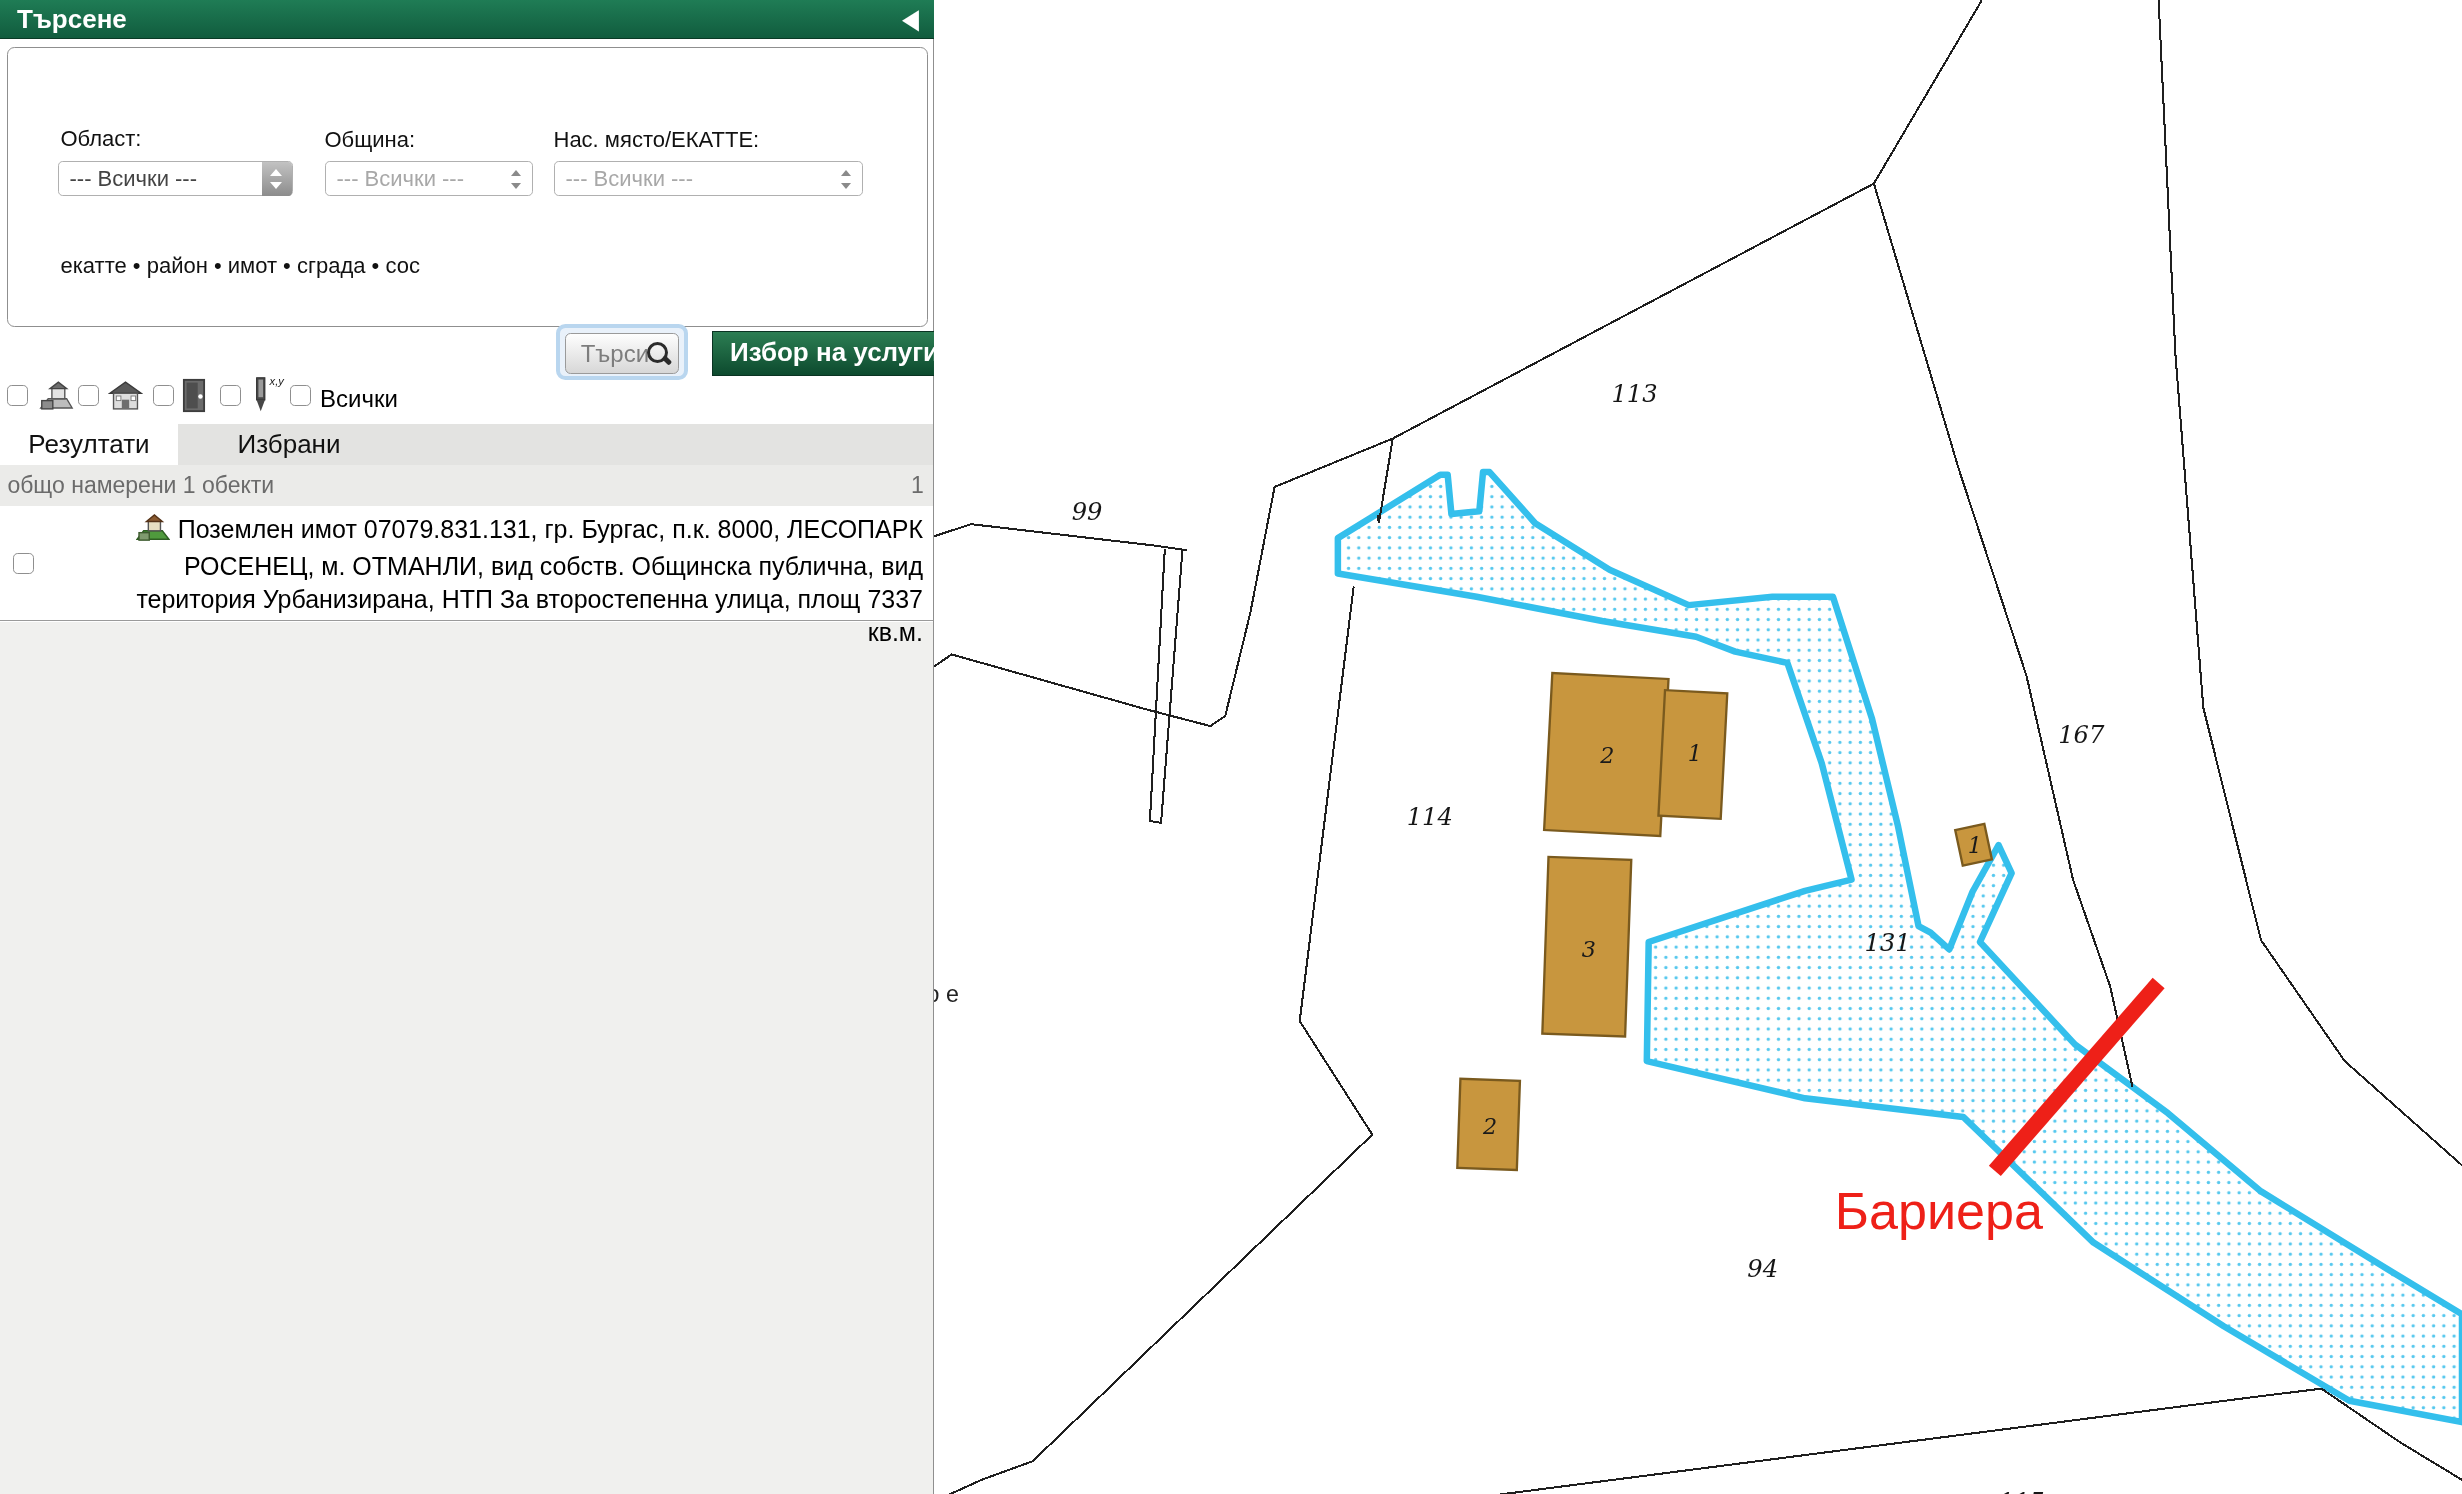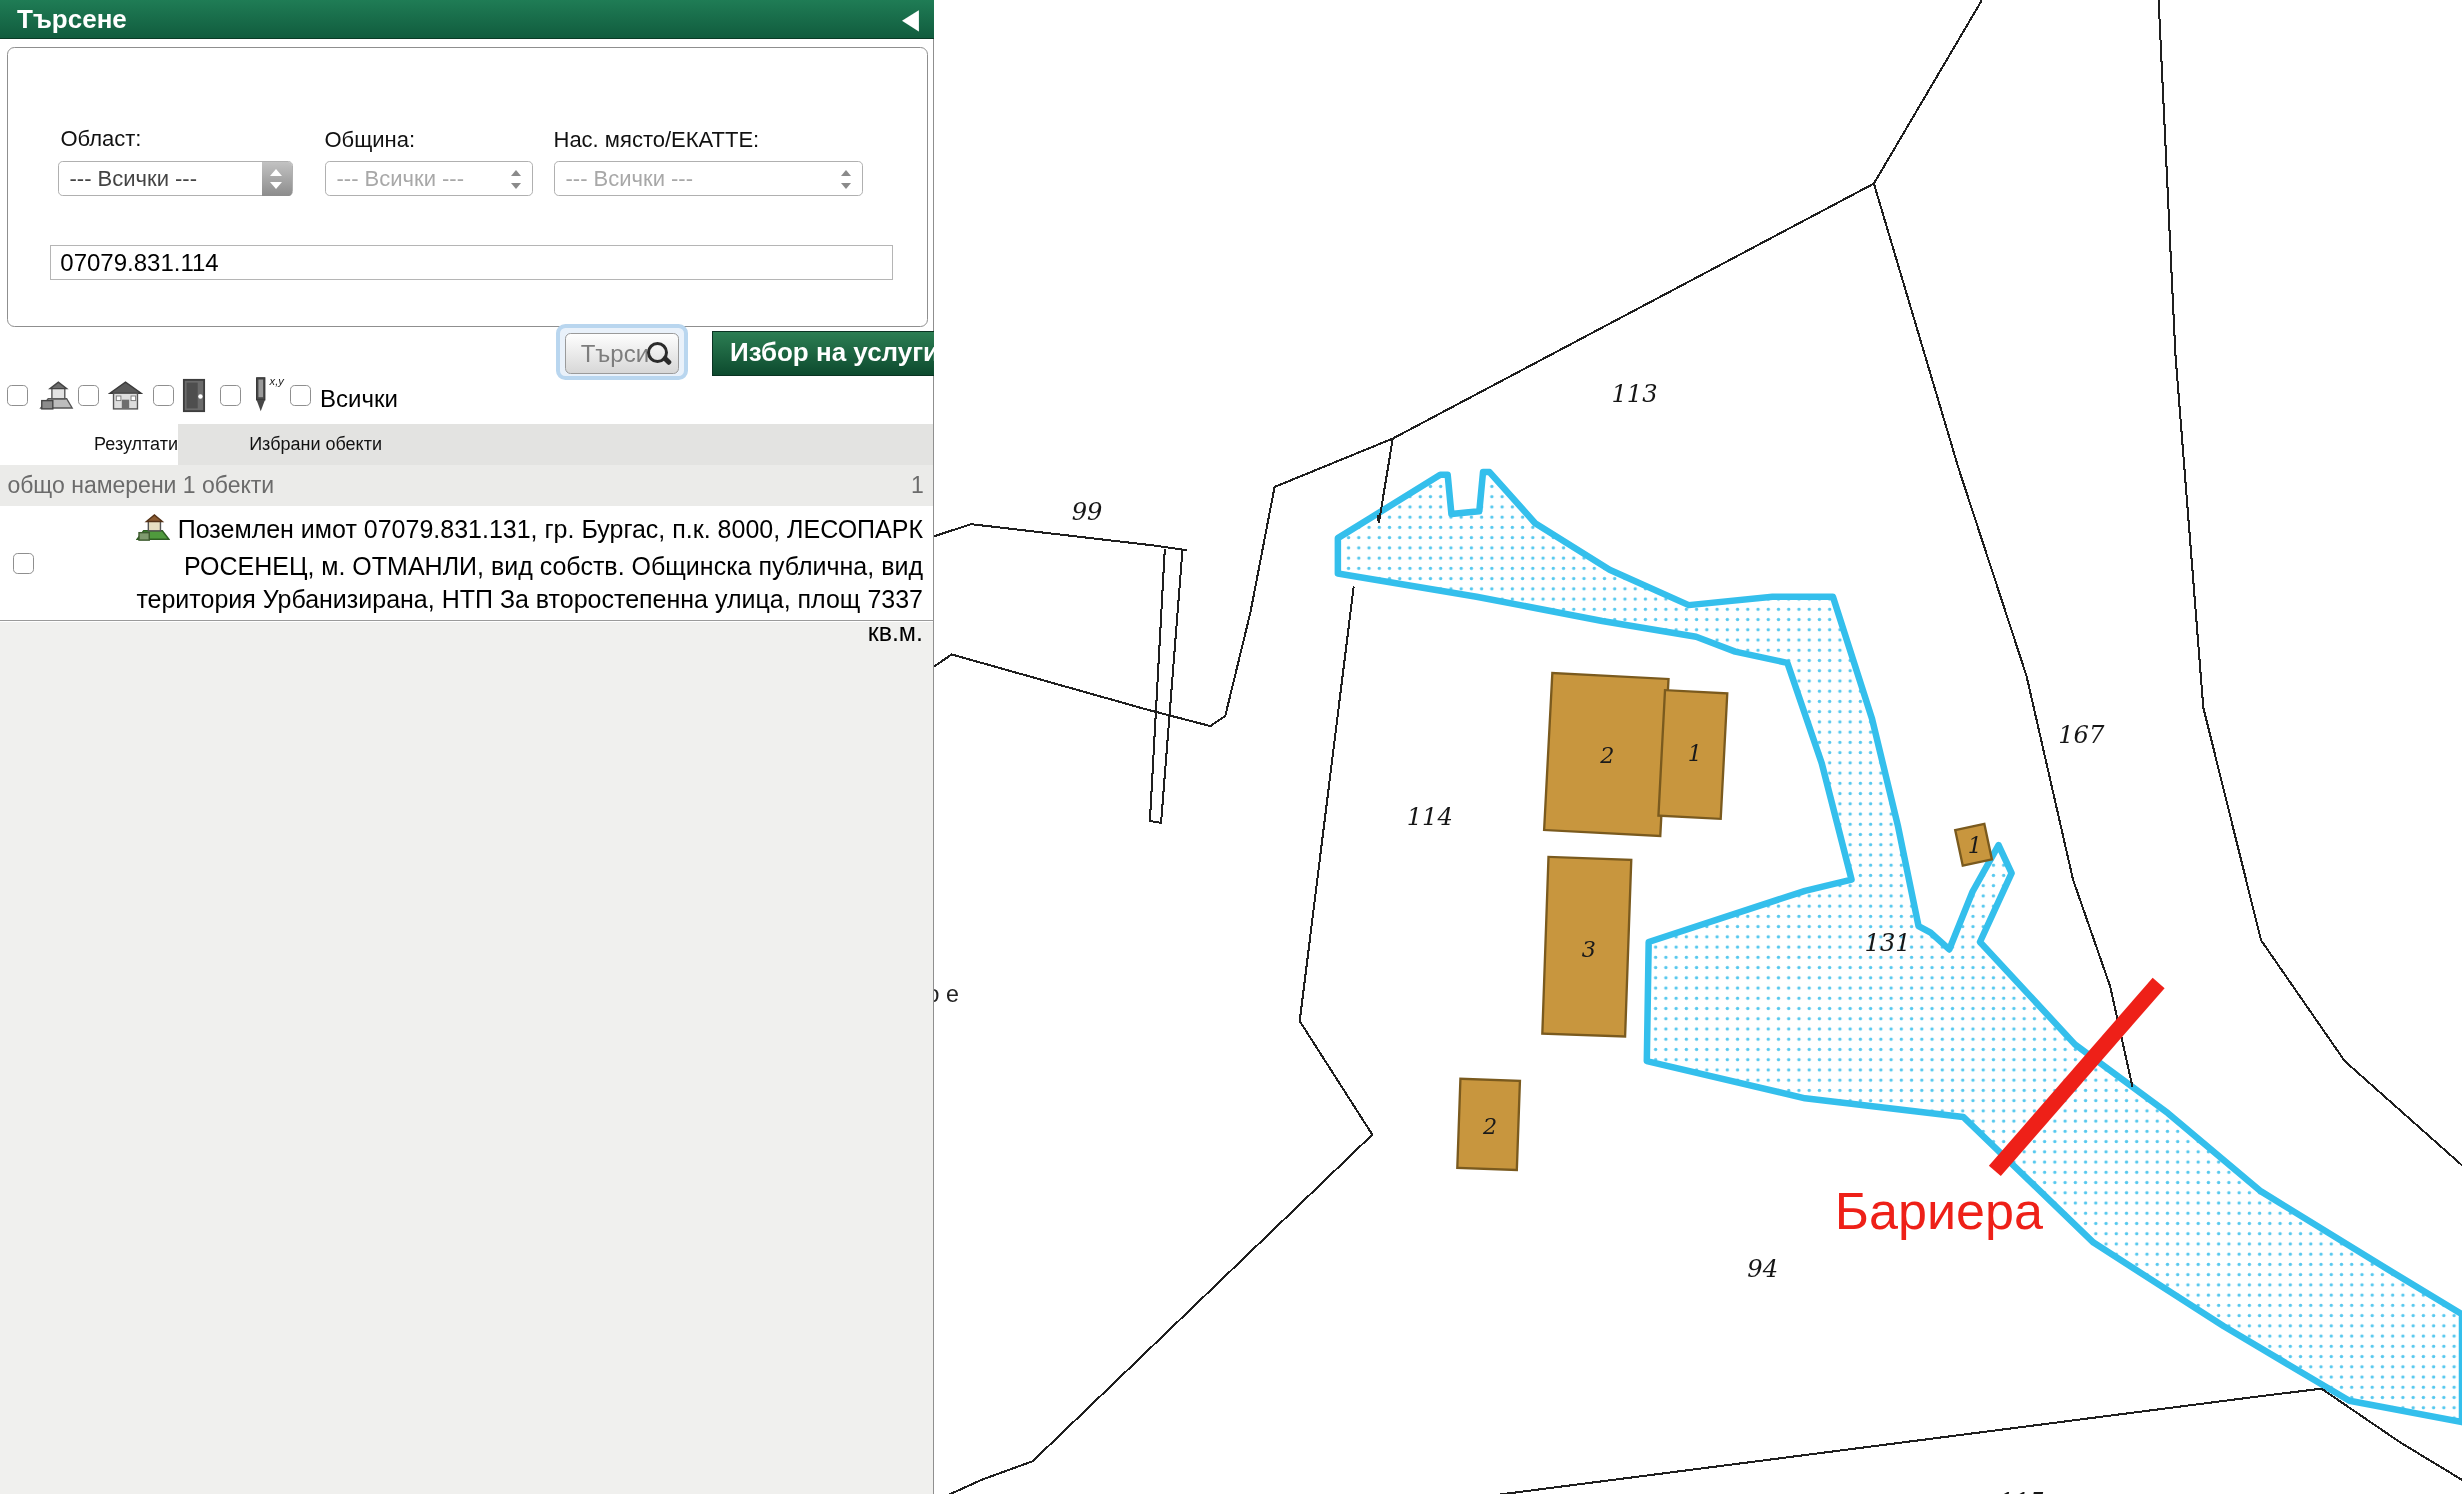--- a/index.html
+++ b/index.html
@@ -51,21 +51,21 @@
     background:linear-gradient(#2c7e53,#0d4a2e);border:1.9px solid #0a3322;box-sizing:border-box;
     color:#fff;font-weight:bold;font-size:26px;text-align:center;line-height:41px;cursor:pointer;margin-left:25px;}
 
   .cb{position:absolute;width:21.4px;height:21.4px;background:#fff;border:1.9px solid #8f8f8f;border-radius:4.7px;
     box-sizing:border-box;cursor:pointer;}
   .ficon{position:absolute;top:380px;}
   .all-label{position:absolute;left:320px;top:385px;font-size:24px;color:#000000;}
 
   .rtabs{position:absolute;left:0;top:424px;width:933px;height:41px;background:#e3e3e1;
     border-bottom:0.9px solid #c2c2c0;}
-  .rtab{position:absolute;top:0;height:41px;line-height:41px;text-align:right;font-size:18px;color:#111;cursor:pointer;}
+  .rtab{position:absolute;top:0;height:41px;line-height:41px;text-align:center;font-size:26px;color:#111;cursor:pointer;}
   .rtab.active{background:#fff;}
   .statusbar{position:absolute;left:0;top:465px;width:933px;height:41px;background:#ebebe9;
     border-bottom:0.9px solid #d2d2d0;font-size:23px;color:#6b6b6b;line-height:41px;}
   .statusbar .l{position:absolute;left:7.4px;}
   .statusbar .r{position:absolute;right:9.3px;}
 
   .result{position:absolute;left:0;top:506px;width:933px;height:115px;background:#fff;
     border-bottom:0.9px solid #9a9a9a;box-sizing:border-box;text-align:right;}
   .result .text{position:absolute;left:78px;top:7.4px;width:845px;font-size:25px;line-height:33px;color:#000;}
   .result .icon{display:inline-block;vertical-align:-3.7px;margin-right:7.4px;}
@@ -110,21 +110,20 @@
       </div>
       <div class="sel disabled" style="left:546px;top:113px;width:309px;">
         <span>--- Всички ---</span>
         <span class="chev g-up"></span>
         <span class="chev g-dn"></span>
       </div>
 
       <div class="flabel" style="left:53px;top:205px;">екатте • район • имот • сграда • сос</div>
     </div>
 
-    <input class="idinput" value="07079.831.114" style="">
 
     <div class="focusring">
       <div class="btn-search">
         <span>Търси</span>
         <span class="mag"></span>
       </div>
     </div>
     <div class="btn-services">Избор на услуги</div>
 
     <span class="cb" style="left:6.5px;top:385px;"></span>

